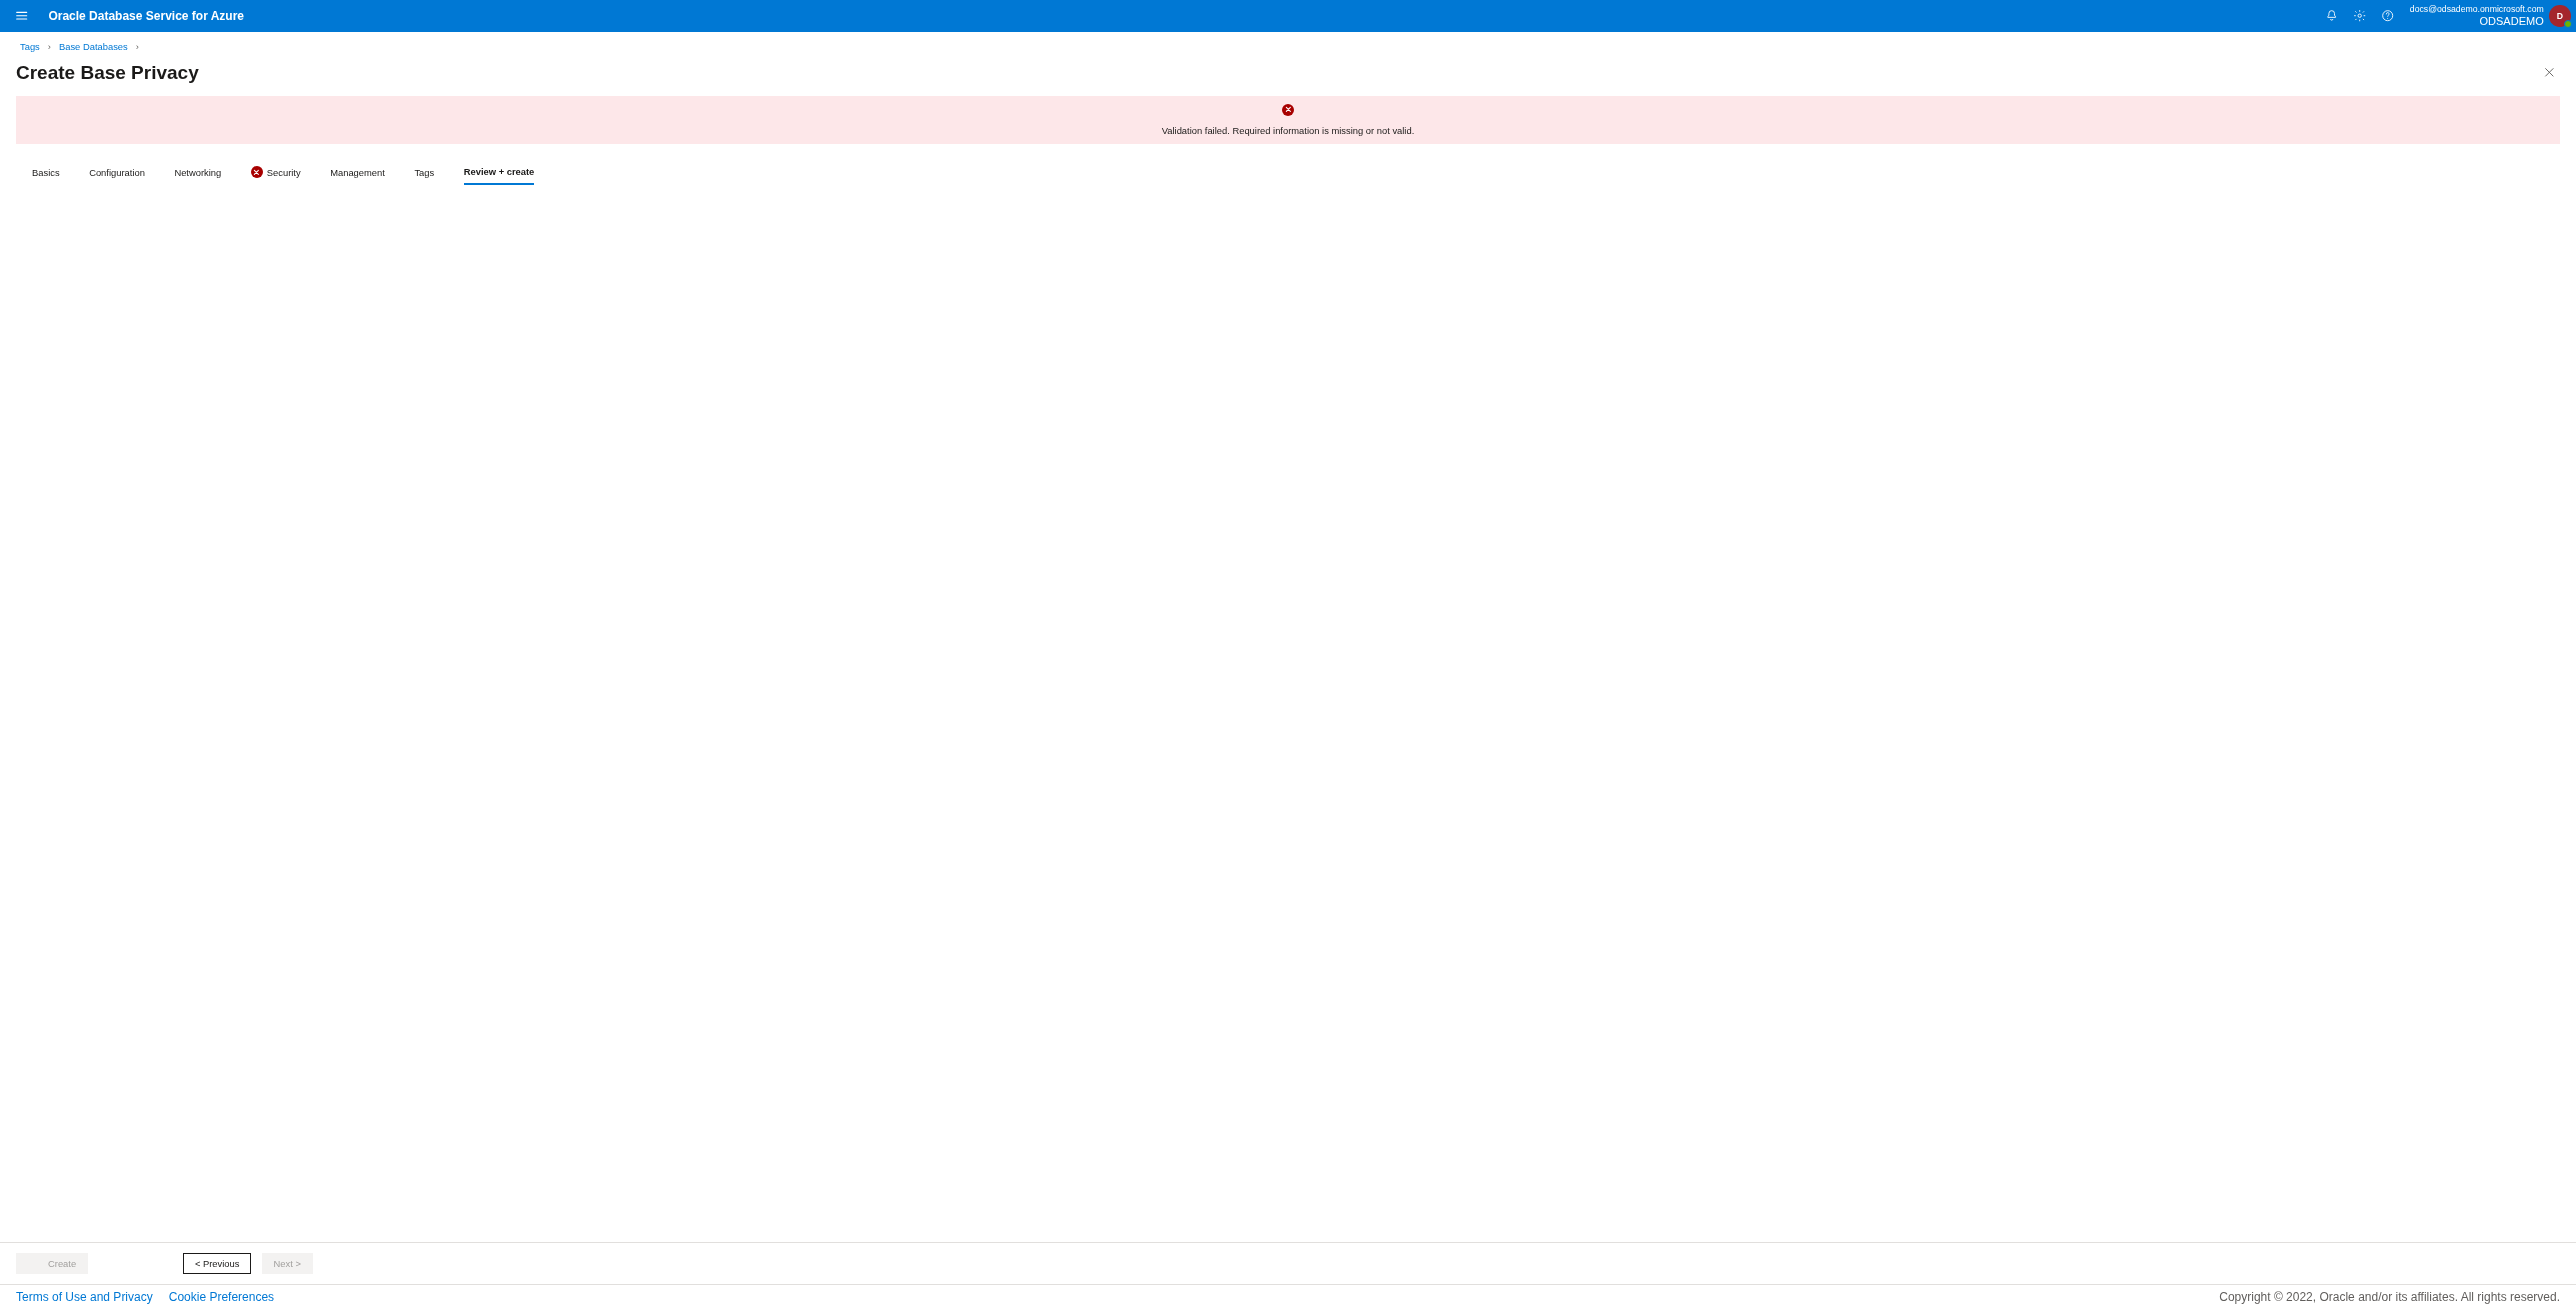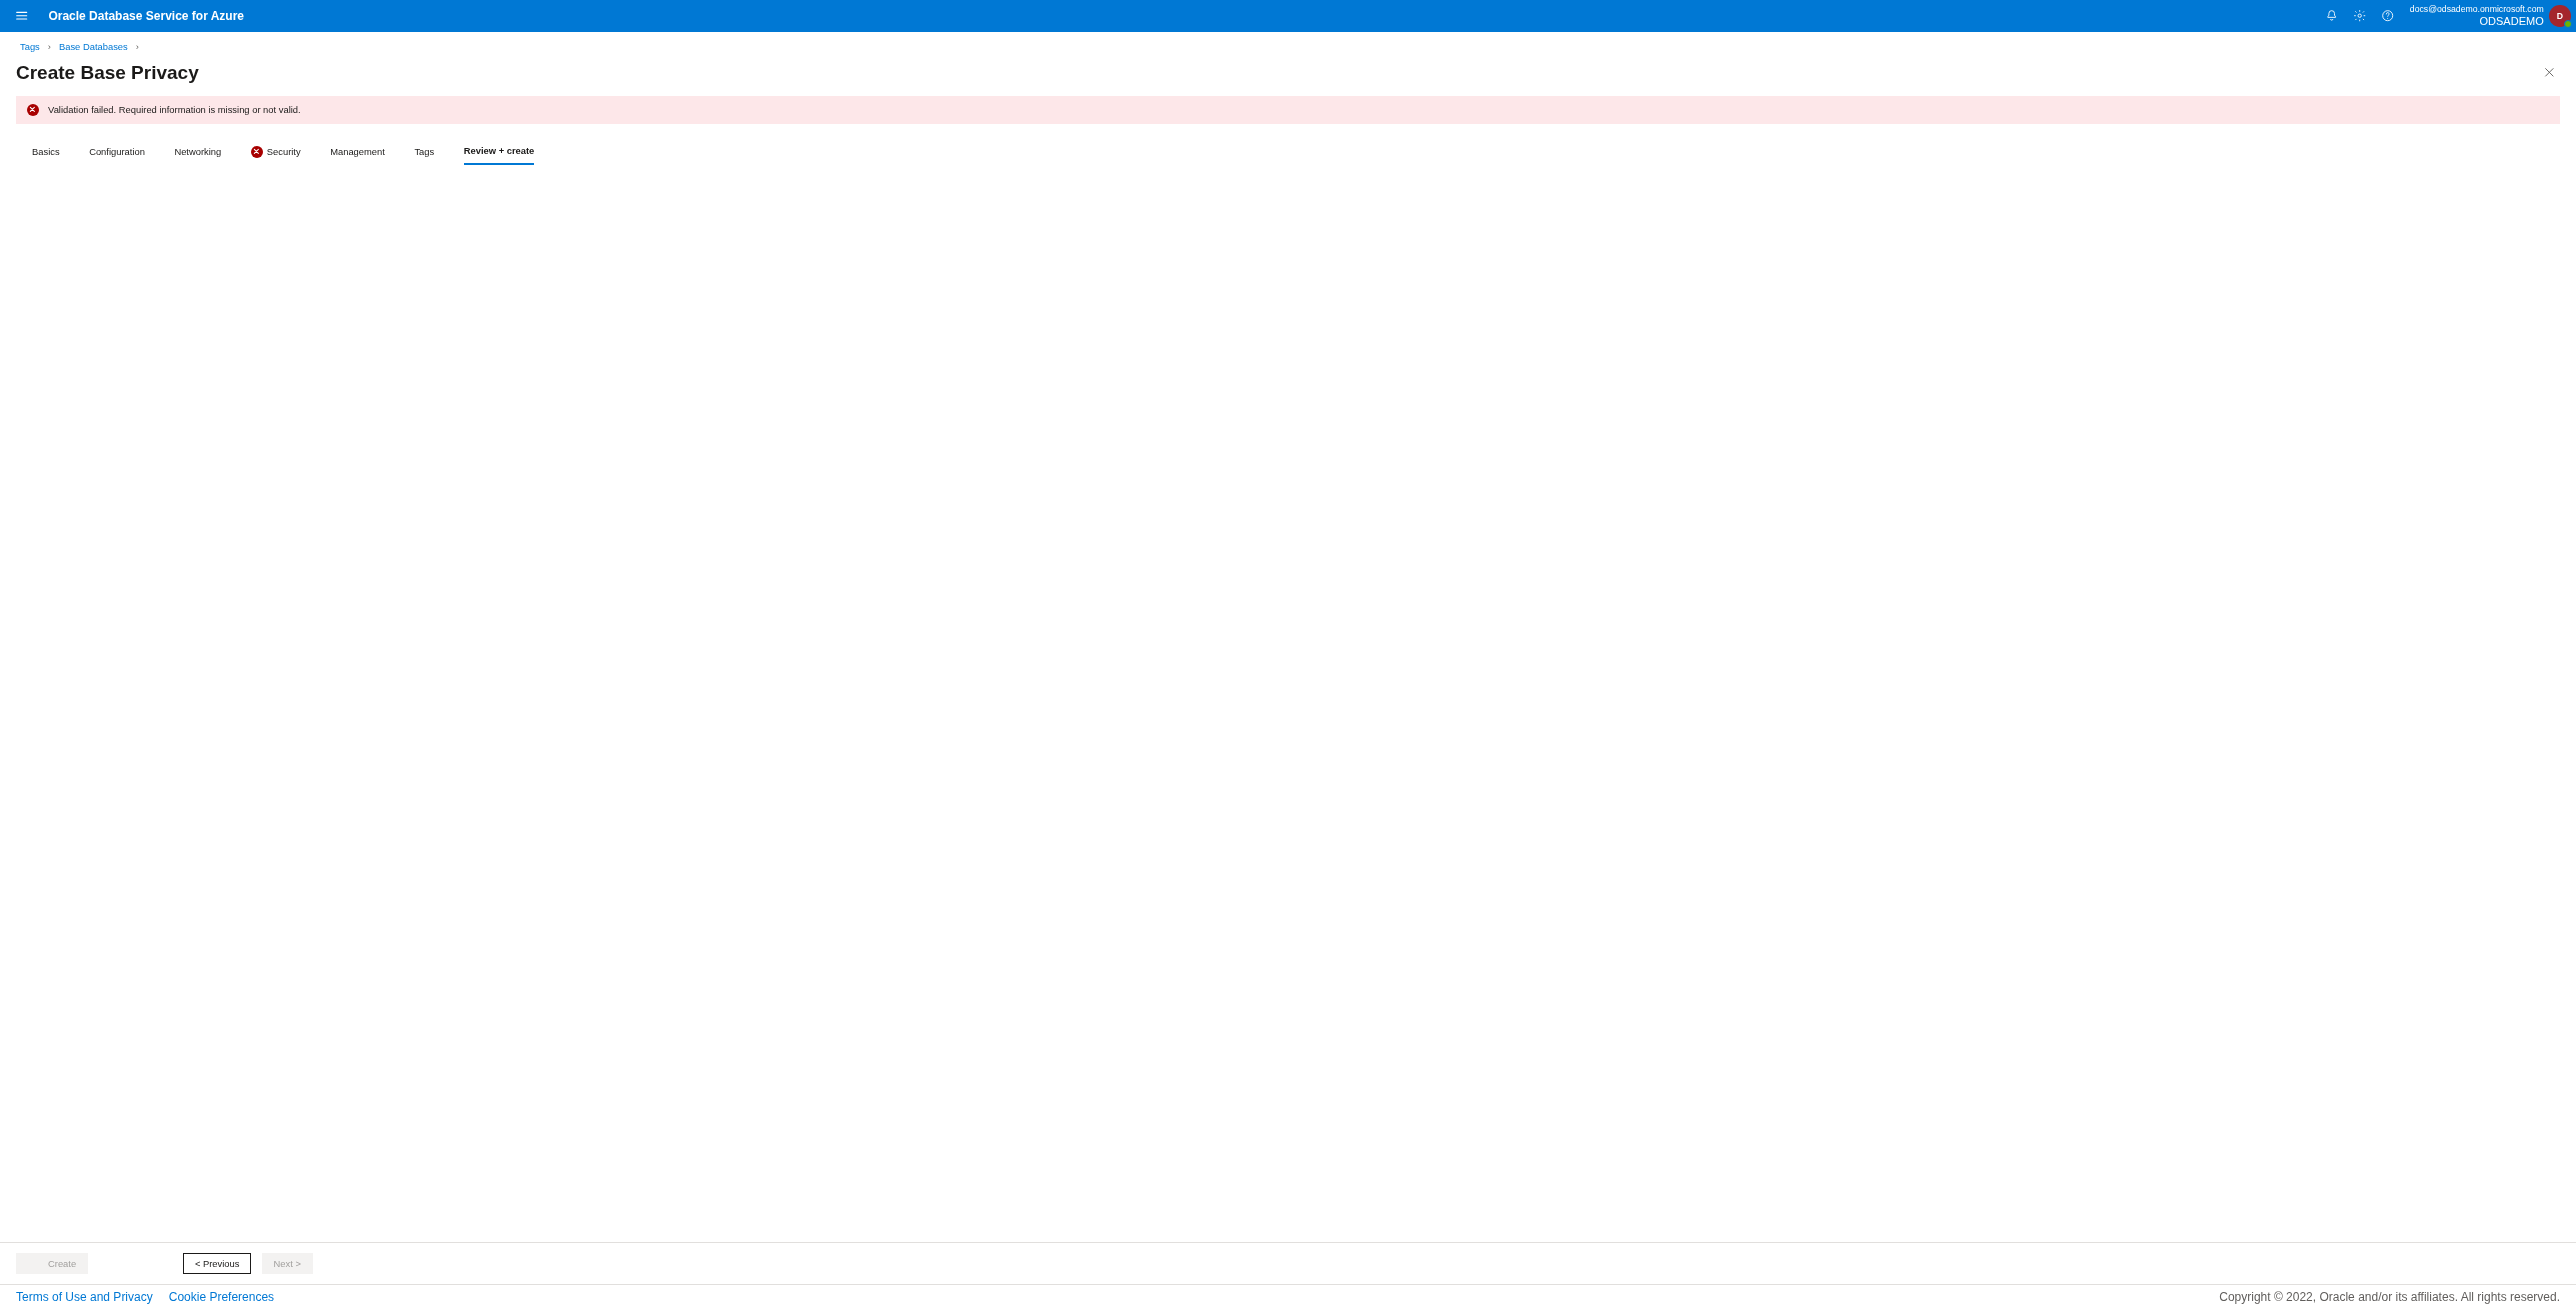--- a/index.html
+++ b/index.html
@@ -52,21 +52,21 @@
   .chev { color: #605e5c; }
   .page-title-row { display:flex; align-items:center; padding: 4px 0 12px 0; }
   .page-title { font-size: 19px; font-weight: 600; }
   .close-btn {
     margin-left:auto; width:21.5px; height:21.5px; display:flex; align-items:center; justify-content:center;
     cursor:pointer; color:#605e5c;
   }
   .close-btn svg { width:10.7px; height:10.7px; }
   .alert {
     background:#fde7e9; display:flex; align-items:center; padding: 8px 10.7px; gap:9.4px;
-    font-size:9.4px; margin-bottom: 16px;
+    font-size:9.4px; margin-bottom: 16px; flex-direction: column;
   }
   .alert-icon {
     width:12px; height:12px; border-radius:50%; background:#a80000; display:flex; align-items:center; justify-content:center; flex:0 0 12px;
   }
   .alert-icon svg { width:6.7px; height:6.7px; }
   .tabs { display:flex; gap: 29.5px; padding: 5.4px 16px 0; font-size:9.4px; }
   .tab { padding: 0 0 6.7px; cursor:pointer; display:flex; align-items:center; gap:4px; color:#1b1a19; }
   .tab.active { font-weight:600; border-bottom:2px solid #0078d4; }
   .tab-error-icon {
     width:12px; height:12px; border-radius:50%; background:#a80000; display:flex; align-items:center; justify-content:center;

